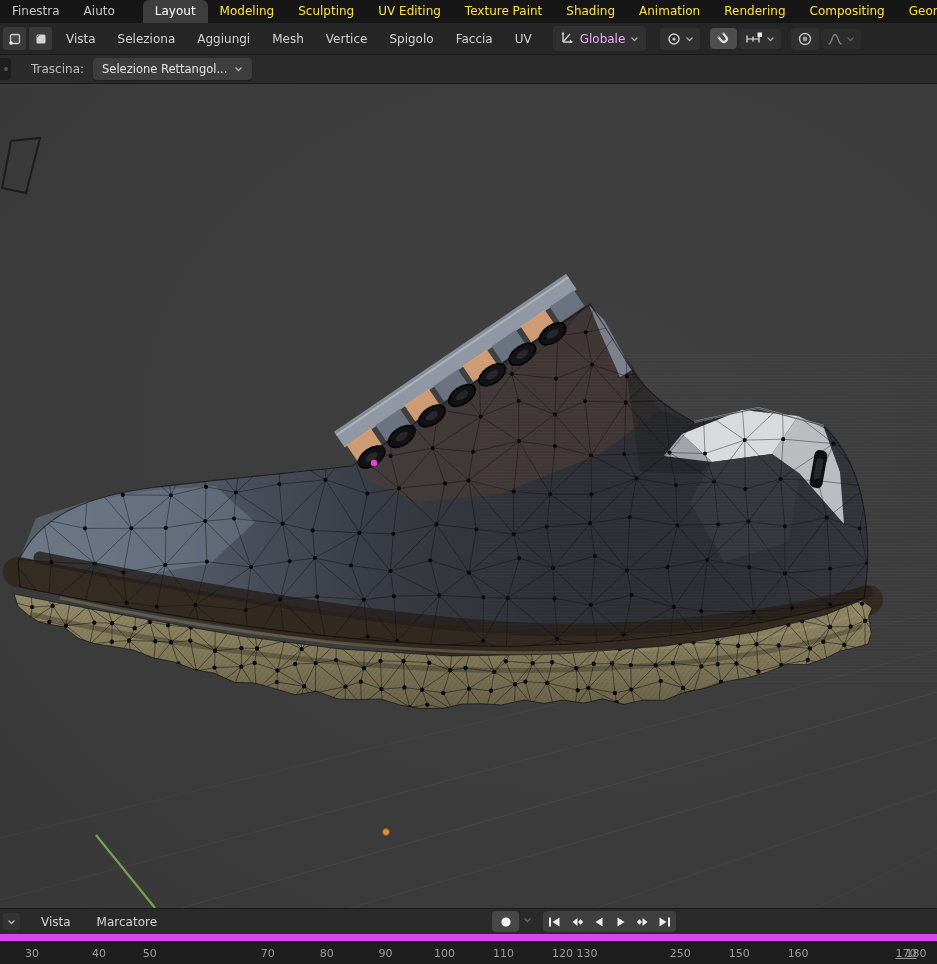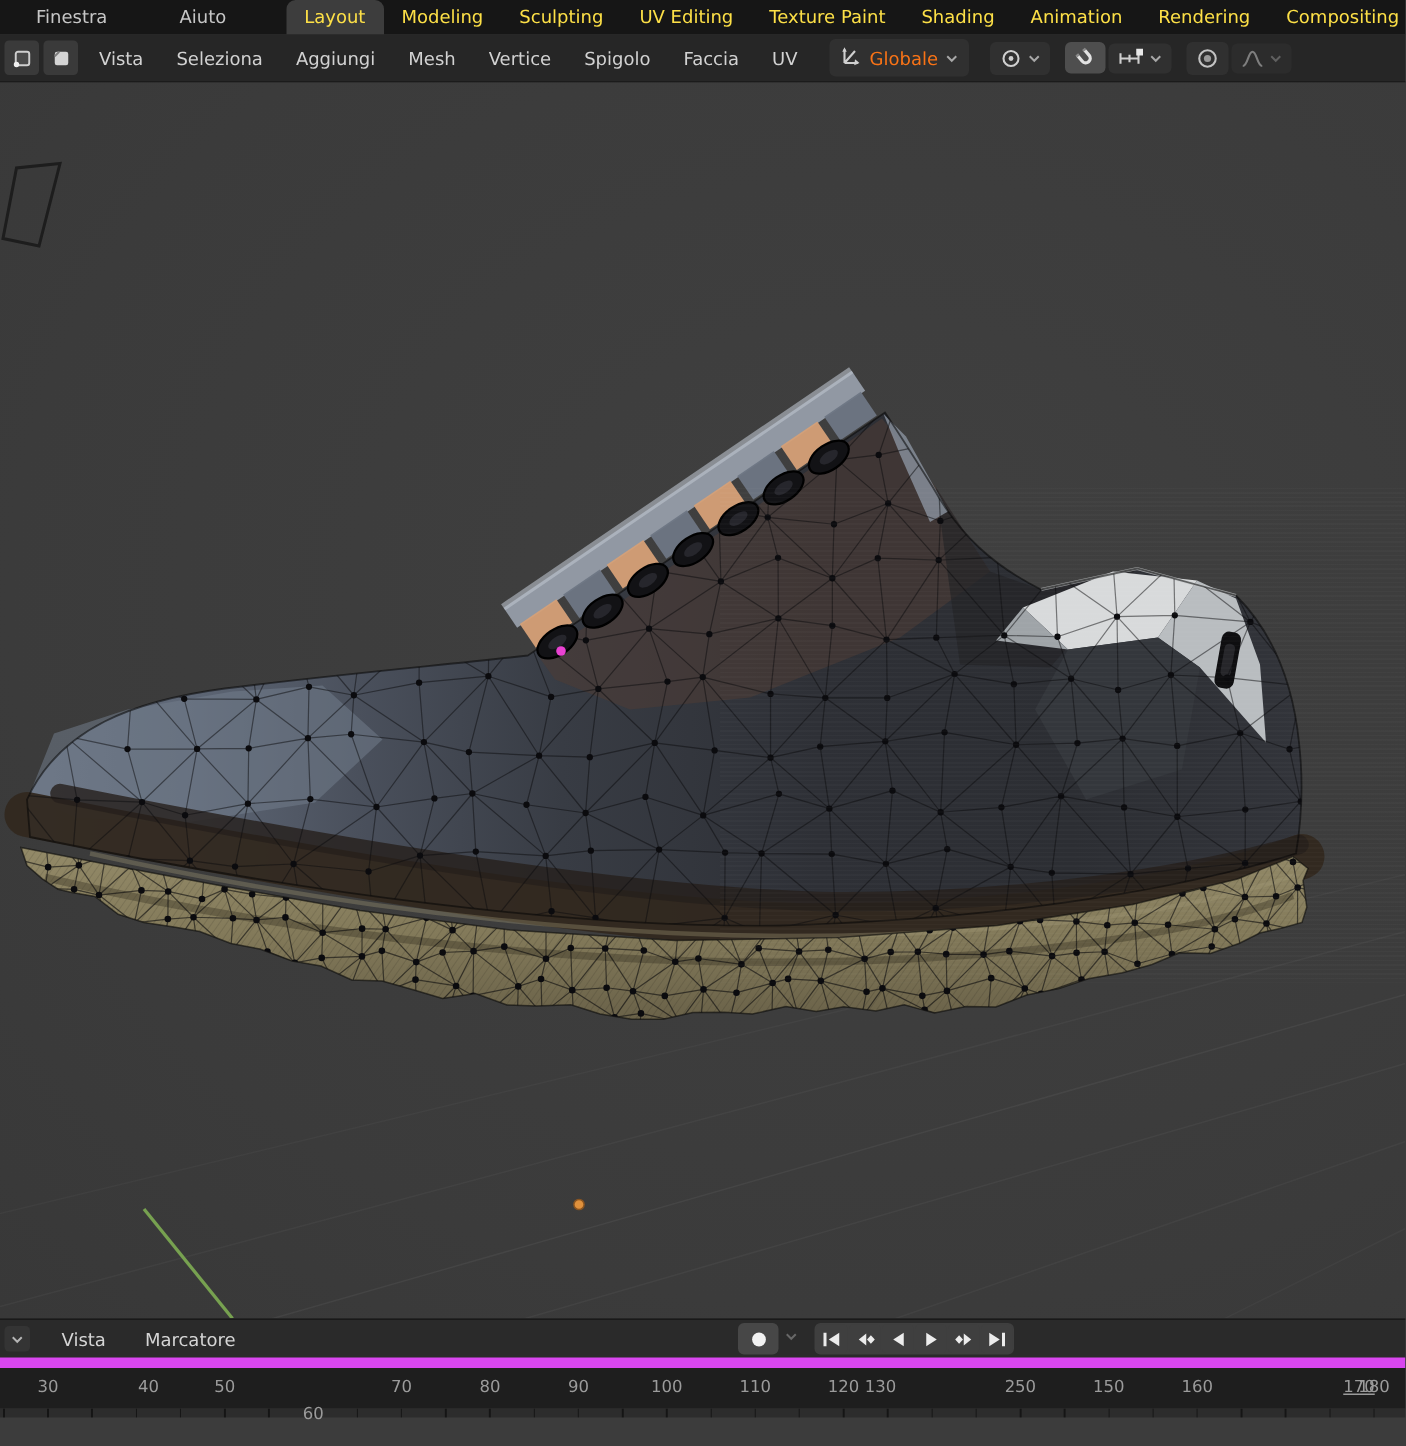--- a/index.html
+++ b/index.html
@@ -1,29 +1,29 @@
 <!DOCTYPE html>
 <html><head>
 <meta charset="utf-8">
 <style>
   html,body{margin:0;padding:0;background:#3c3c3c;width:937px;height:964px;overflow:hidden;
     font-family:"DejaVu Sans","Liberation Sans",sans-serif;-webkit-font-smoothing:antialiased;}
   .col{display:flex;flex-direction:column;width:937px;height:964px;}
   
   .topbar{height:23px;background:#161616;display:flex;align-items:center;flex:0 0 auto;}
-  .topmenu{padding:0 24px;font-size:12px;color:#c6c6c6;line-height:23px;cursor:default;}
+  .topmenu{padding:0 12px;font-size:12px;color:#c6c6c6;line-height:23px;cursor:default;}
   .tabs{display:flex;align-items:flex-end;height:23px;margin-left:16px;}
   .tab{font-size:12px;color:#fde047;padding:4px 12px 4px 12px;border-radius:6px 6px 0 0;line-height:15px;white-space:nowrap;}
-  .tab.active{background:#3d3d3d;color:#fde047;}
+  .tab.active{background:#3d3d3d;color:#ffffff;}
   
   .vph{height:31px;background:#262626;display:flex;align-items:center;padding-left:3px;border-bottom:1px solid #1b1b1b;flex:0 0 auto;}
   .modebtn{width:23px;height:23px;background:#3a3a3a;border-radius:3px;display:flex;align-items:center;justify-content:center;margin-right:3px;}
   .vmenu{padding:0 11px;font-size:12px;color:#d2d2d2;}
   .hdd{display:flex;align-items:center;gap:5px;background:#303030;border-radius:4px;padding:3px 7px;margin-left:10px;}
-  .hdd .lbl{font-size:12px;color:#f97316;}
+  .hdd .lbl{font-size:12px;color:#f0abfc;}
   .hbtn{display:flex;align-items:center;gap:3px;background:#303030;border-radius:4px;padding:3px 6px;margin-left:6px;}
   .hbtn.active{background:#4e4e4e;}
   .grp{display:flex;align-items:center;margin-left:10px;}
   
   .tsb{height:28px;background:#2b2b2b;display:flex;align-items:center;border-bottom:1px solid #181818;flex:0 0 auto;}
   .partial-tool{width:11px;height:22px;background:#1e1e1e;border-radius:0 4px 4px 0;margin-right:20px;position:relative;}
   .partial-tool:after{content:"";position:absolute;right:3px;top:9px;width:4px;height:4px;border-radius:50%;background:#555;}
   .ts-label{font-size:12px;color:#bdbdbd;margin-right:9px;}
   .ts-dd{background:#3d3d3d;border-radius:4px;padding:4px 9px;display:flex;align-items:center;gap:7px;
     font-size:11.5px;color:#e4e4e4;box-shadow:0 1px 1px rgba(0,0,0,.35);}
@@ -145,20 +145,30 @@
         <svg width="16" height="14">
             <path d="M1.5 12 C5 12 5 2.5 8 2.5 C11 2.5 11 12 14.5 12" stroke="#b9b9b9" stroke-width="1.4" fill="none"></path>
           </svg>
         <svg width="9" height="6">
             <path d="M1.5 1.5 L4.5 4.5 L7.5 1.5" stroke="#888" stroke-width="1.3" fill="none"></path>
           </svg>
       </div>
     </div>
   </div>
 
+  <div class="tsb">
+    <div class="partial-tool"></div>
+    <span class="ts-label">Trascina:</span>
+    <div class="ts-dd">
+      <span>Selezione Rettangol...</span>
+      <svg width="9" height="6">
+          <path d="M1.5 1.5 L4.5 4.5 L7.5 1.5" stroke="#b5b5b5" stroke-width="1.3" fill="none"></path>
+        </svg>
+    </div>
+  </div>
 
   <div class="viewport">
     <svg class="scene" id="scene" width="937" height="824" viewBox="0 82 937 824" preserveAspectRatio="none">
       <defs>
         <linearGradient id="gUpper" x1="0" y1="0" x2="1" y2="0">
           <stop offset="0" stop-color="#6a7382"></stop>
             <stop offset=".12" stop-color="#5e6776"></stop>
           <stop offset=".26" stop-color="#4a505c"></stop>
             <stop offset=".42" stop-color="#383c44"></stop>
           <stop offset=".62" stop-color="#2e3036"></stop>

